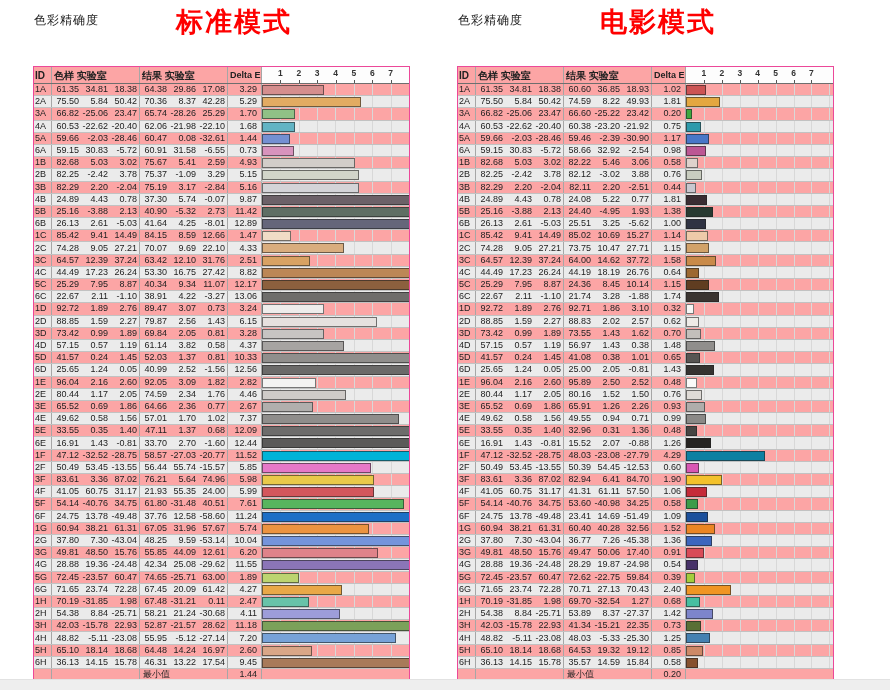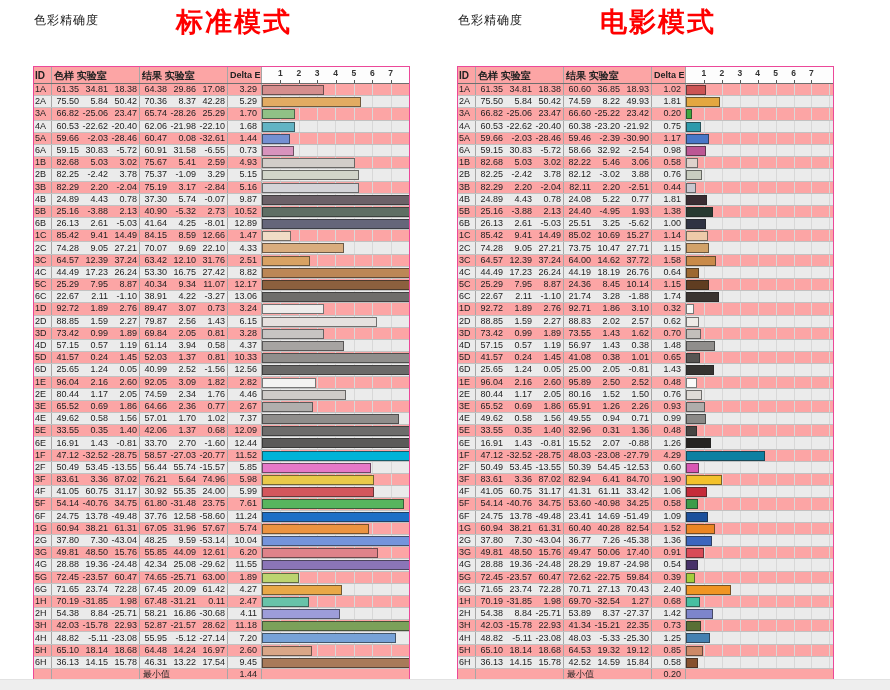--- a/index.html
+++ b/index.html
@@ -237,21 +237,21 @@
       <div class="c lab">
             <span>25.16</span>
             <span>-3.88</span>
             <span>2.13</span>
           </div>
       <div class="c lab">
             <span>40.90</span>
             <span>-5.32</span>
             <span>2.73</span>
           </div>
-      <div class="c delta">10.52</div>
+      <div class="c delta">11.42</div>
       <div class="c chart">
         <div class="bar" style="width:100%;background:#5f6e64"></div>
       </div>
         </div>
         <div class="trow data">
       <div class="c id">6B</div>
       <div class="c lab">
             <span>26.13</span>
             <span>2.61</span>
             <span>-5.03</span>
@@ -421,21 +421,21 @@
         </div>
         <div class="trow data">
       <div class="c id">4D</div>
       <div class="c lab">
             <span>57.15</span>
             <span>0.57</span>
             <span>1.19</span>
           </div>
       <div class="c lab">
             <span>61.14</span>
-            <span>3.94</span>
+            <span>3.82</span>
             <span>0.58</span>
           </div>
       <div class="c delta">4.37</div>
       <div class="c chart">
         <div class="bar" style="width:54.625%;background:#a7a4a2"></div>
       </div>
         </div>
         <div class="trow data">
       <div class="c id">5D</div>
       <div class="c lab">
@@ -539,21 +539,21 @@
       </div>
         </div>
         <div class="trow data">
       <div class="c id">5E</div>
       <div class="c lab">
             <span>33.55</span>
             <span>0.35</span>
             <span>1.40</span>
           </div>
       <div class="c lab">
-            <span>42.06</span>
+            <span>47.11</span>
             <span>1.37</span>
             <span>0.68</span>
           </div>
       <div class="c delta">12.09</div>
       <div class="c chart">
         <div class="bar" style="width:100%;background:#6d6c6b"></div>
       </div>
         </div>
         <div class="trow data">
       <div class="c id">6E</div>
@@ -624,40 +624,40 @@
       </div>
         </div>
         <div class="trow data">
       <div class="c id">4F</div>
       <div class="c lab">
             <span>41.05</span>
             <span>60.75</span>
             <span>31.17</span>
           </div>
       <div class="c lab">
-            <span>30.92</span>
+            <span>21.93</span>
             <span>55.35</span>
             <span>24.00</span>
           </div>
       <div class="c delta">5.99</div>
       <div class="c chart">
         <div class="bar" style="width:74.875%;background:#d3565c"></div>
       </div>
         </div>
         <div class="trow data">
       <div class="c id">5F</div>
       <div class="c lab">
             <span>54.14</span>
             <span>-40.76</span>
             <span>34.75</span>
           </div>
       <div class="c lab">
             <span>61.80</span>
             <span>-31.48</span>
-            <span>23.75</span>
+            <span>40.51</span>
           </div>
       <div class="c delta">7.61</div>
       <div class="c chart">
         <div class="bar" style="width:95.125%;background:#57b55e"></div>
       </div>
         </div>
         <div class="trow data">
       <div class="c id">6F</div>
       <div class="c lab">
             <span>24.75</span>
@@ -795,21 +795,21 @@
         </div>
         <div class="trow data">
       <div class="c id">2H</div>
       <div class="c lab">
             <span>54.38</span>
             <span>8.84</span>
             <span>-25.71</span>
           </div>
       <div class="c lab">
             <span>58.21</span>
-            <span>16.86</span>
+            <span>21.24</span>
             <span>-30.68</span>
           </div>
       <div class="c delta">4.11</div>
       <div class="c chart">
         <div class="bar" style="width:51.37500000000001%;background:#9d9dd9"></div>
       </div>
         </div>
         <div class="trow data">
       <div class="c id">3H</div>
       <div class="c lab">
@@ -1492,21 +1492,21 @@
         <div class="trow data">
       <div class="c id">4F</div>
       <div class="c lab">
             <span>41.05</span>
             <span>60.75</span>
             <span>31.17</span>
           </div>
       <div class="c lab">
             <span>41.31</span>
             <span>61.11</span>
-            <span>33.42</span>
+            <span>57.50</span>
           </div>
       <div class="c delta">1.06</div>
       <div class="c chart">
         <div class="bar" style="width:12.926829268292686%;background:#c52b39"></div>
       </div>
         </div>
         <div class="trow data">
       <div class="c id">5F</div>
       <div class="c lab">
             <span>54.14</span>
@@ -1543,21 +1543,21 @@
         <div class="trow data">
       <div class="c id">1G</div>
       <div class="c lab">
             <span>60.94</span>
             <span>38.21</span>
             <span>61.31</span>
           </div>
       <div class="c lab">
             <span>60.40</span>
             <span>40.28</span>
-            <span>82.54</span>
+            <span>32.56</span>
           </div>
       <div class="c delta">1.52</div>
       <div class="c chart">
         <div class="bar" style="width:18.53658536585366%;background:#eb8523"></div>
       </div>
         </div>
         <div class="trow data">
       <div class="c id">2G</div>
       <div class="c lab">
             <span>37.80</span>
@@ -1728,21 +1728,21 @@
       </div>
         </div>
         <div class="trow data">
       <div class="c id">6H</div>
       <div class="c lab">
             <span>36.13</span>
             <span>14.15</span>
             <span>15.78</span>
           </div>
       <div class="c lab">
-            <span>42.52</span>
+            <span>35.57</span>
             <span>14.59</span>
             <span>15.84</span>
           </div>
       <div class="c delta">0.58</div>
       <div class="c chart">
         <div class="bar" style="width:7.073170731707318%;background:#86512f"></div>
       </div>
         </div>
         <div class="trow sum">
       <div class="c id"></div>

